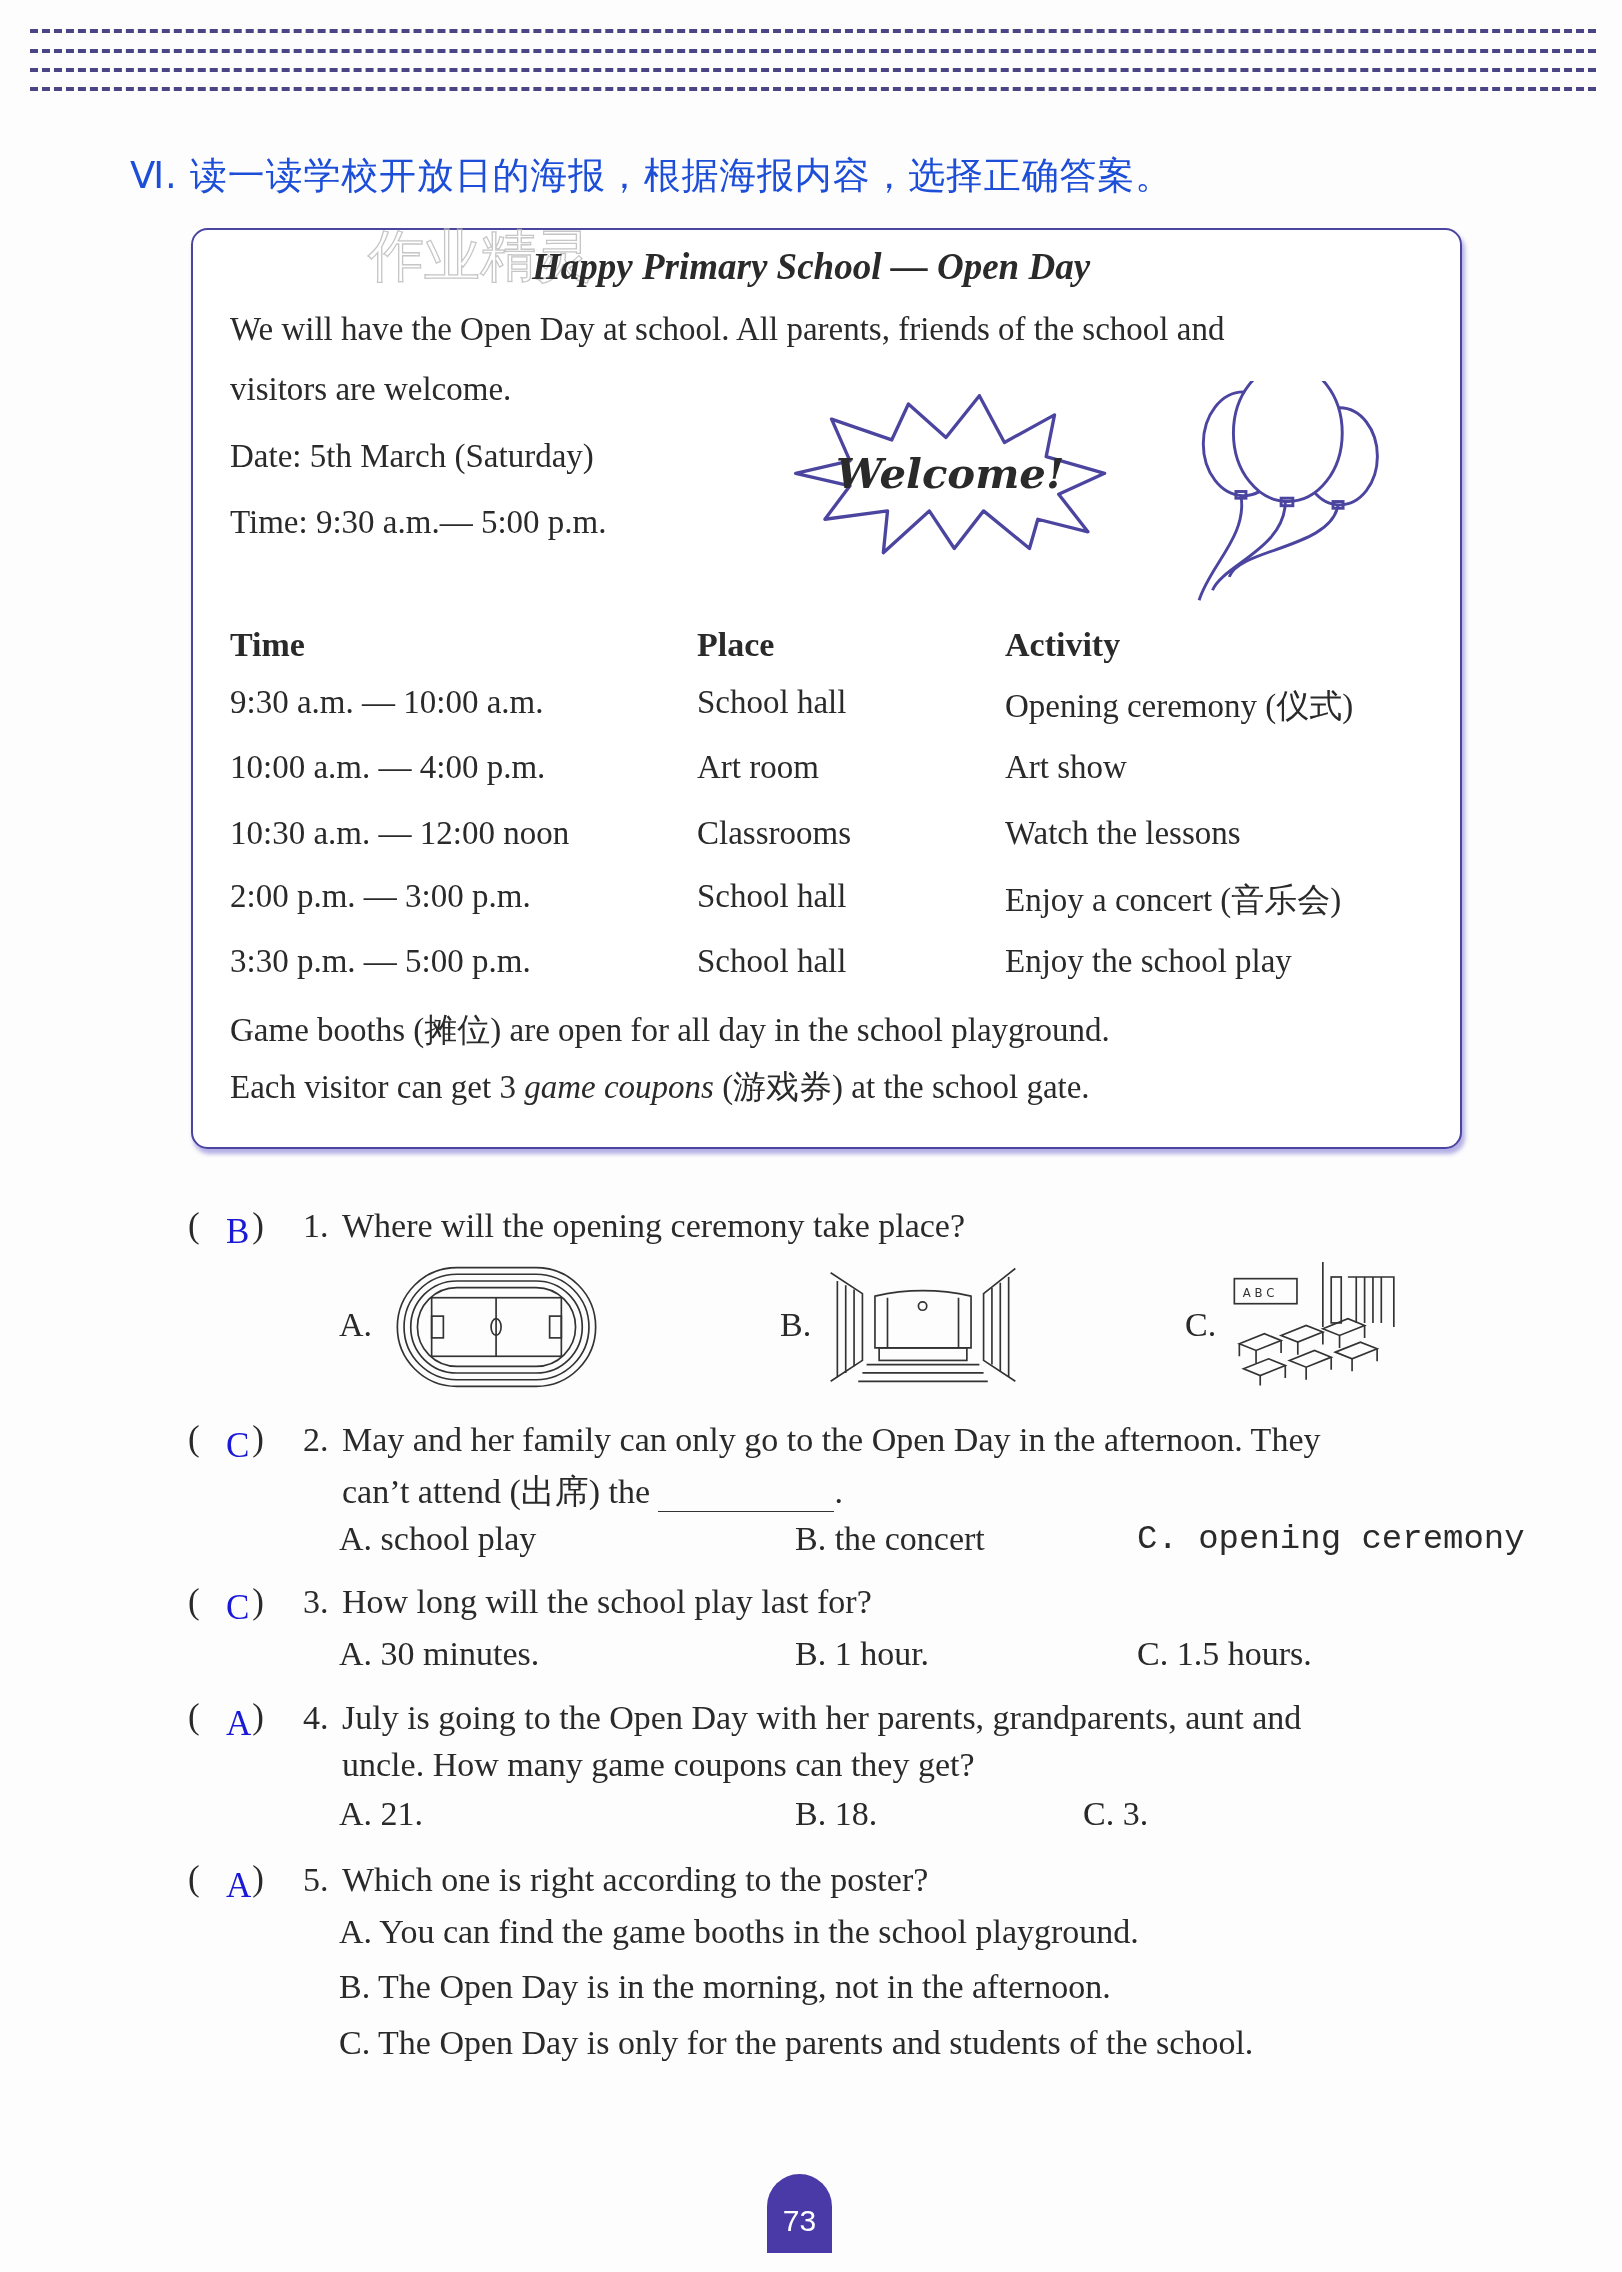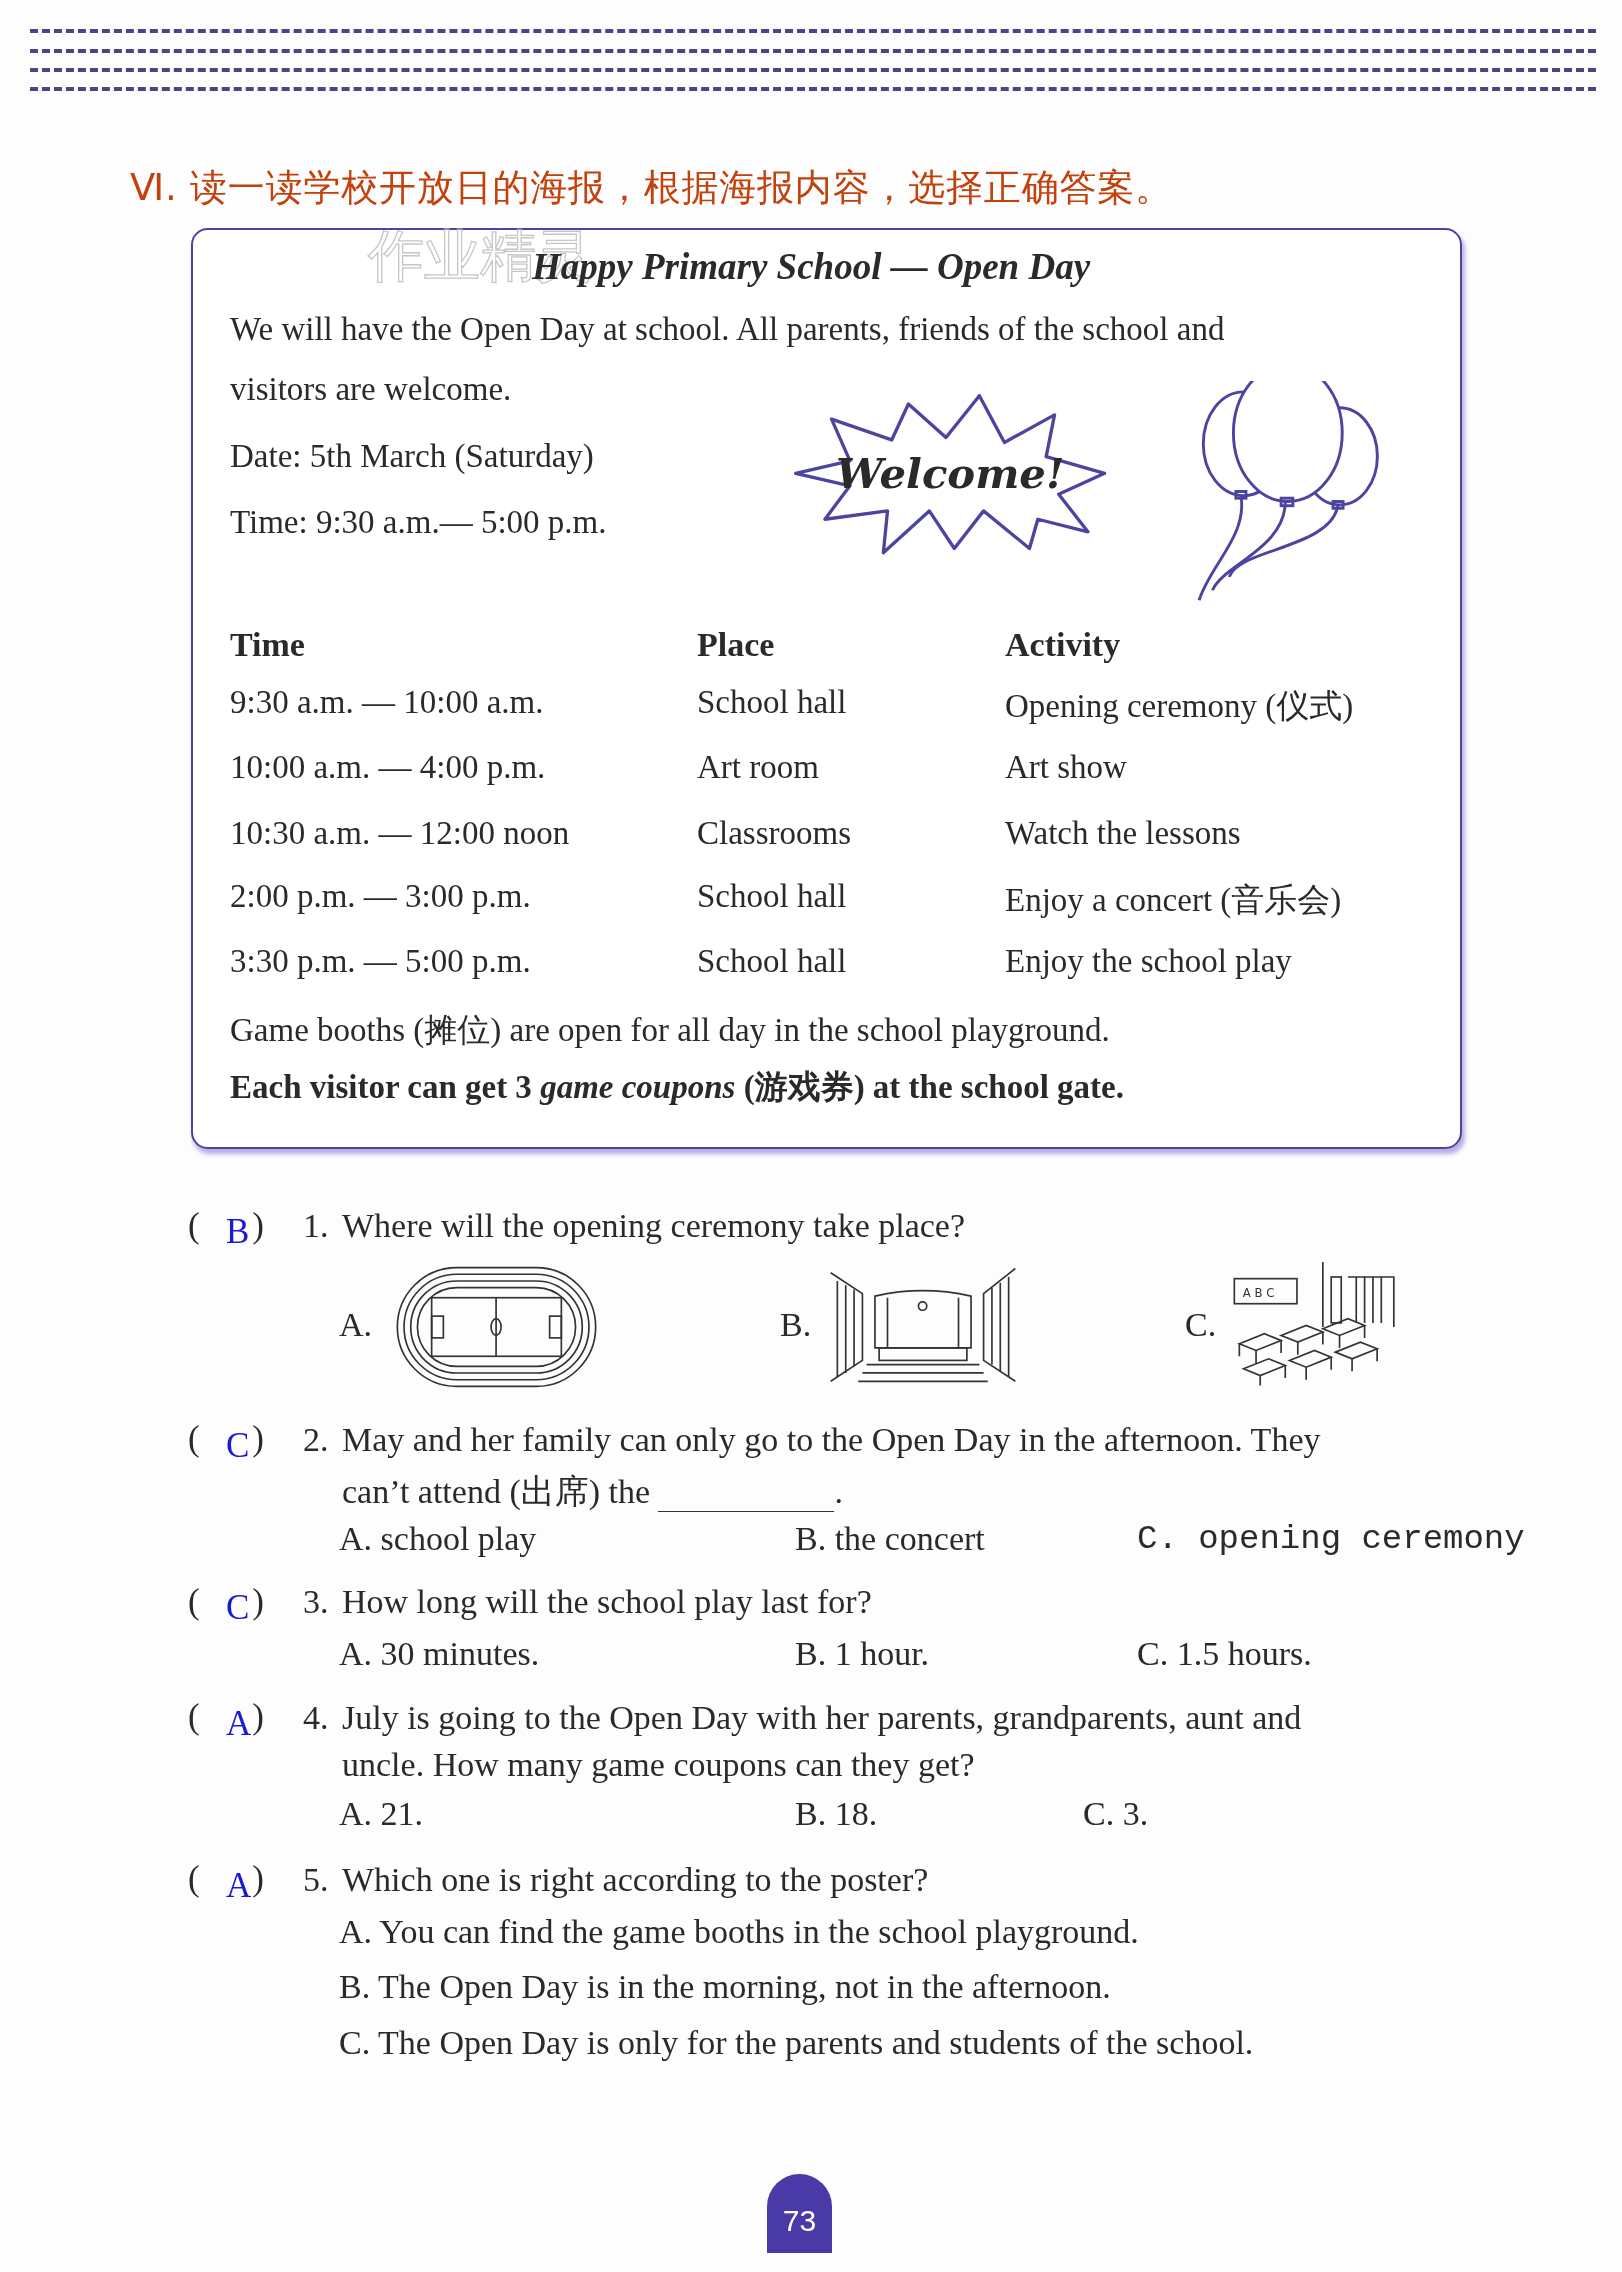--- a/index.html
+++ b/index.html
@@ -1,20 +1,20 @@
 <!DOCTYPE html>
 <html style="font-size:13.4px"><head>
 <meta charset="utf-8">
 <style>
   html, body { margin:0; padding:0; }
   body { width:1623px; height:2273px; background:#fdfdfd; position:relative; overflow:hidden;
          font-family:"Liberation Serif", "DejaVu Serif", serif; color:#2a2a2a; }
   .abs { position:absolute; white-space:nowrap; }
   .dash { position:absolute; left:30px; width:1566px; height:0; border-top:4.2px dashed #4a4584; }
-  .heading { left:130px; top:151px; font-family:"DejaVu Sans", sans-serif; font-size:37px; color:#c2410c; letter-spacing:0.8px;margin-top:12px; }
+  .heading { left:130px; top:151px; font-family:"DejaVu Sans", sans-serif; font-size:37px; color:#1d4ed8; letter-spacing:0.8px; }
   .poster { position:absolute; left:191px; top:228px; width:1271px; height:921px; border:2.5px solid #4b45a0;
             border-radius:16.7px; box-shadow:2.5px 5px 4.2px rgba(90,80,200,0.45); background:#fff; box-sizing:border-box; }
   .ptitle { font-style:italic; font-weight:bold; font-size:37px; color:#2a2a2a; }
   .body-t { font-size:33px; color:#2a2a2a; }
   .th { font-size:34px; font-weight:bold; }
   .watermark { font-family:"DejaVu Sans", sans-serif; font-size:56px; color:transparent;
                -webkit-text-stroke:1.3px #b8b8b8; opacity:0.8; }
   .q { font-size:34px; color:#2a2a2a; }
   .ans { color:#1a1ad6; font-size:35px; }
   .paren { font-size:35px; }
@@ -89,21 +89,21 @@
     <div class="abs body-t" style="left:1005px; top:878px;">Enjoy a concert (音乐会)</div>
   </div>
   <div>
     <div class="abs body-t" style="left:230px; top:943px;">3:30 p.m. — 5:00 p.m.</div>
     <div class="abs body-t" style="left:697px; top:943px;">School hall</div>
     <div class="abs body-t" style="left:1005px; top:943px;">Enjoy the school play</div>
   </div>
 </div>
 
 <div class="abs body-t" style="left:230px; top:1008px;">Game booths (摊位) are open for all day in the school playground.</div>
-<div class="abs body-t" style="left:230px; top:1065px;font-weight:bold;">
+<div class="abs body-t" style="left:230px; top:1065px;">
   <span>Each visitor can get 3 </span><i>game coupons</i><span> (游戏券) at the school gate.</span>
 </div>
 
 <div>
   <div class="abs paren" style="left:188px; top:1206px;">(&nbsp;&nbsp;&nbsp;&nbsp;&nbsp;&nbsp;)</div>
   <div class="abs ans" style="left:226px; top:1212px;">B</div>
   <div class="abs q" style="left:303px; top:1207px;">1.</div>
   <div class="abs q" style="left:342px; top:1207px;">Where will the opening ceremony take place?</div>
 
   <div class="abs q" style="left:339px; top:1306px;">A.</div>

